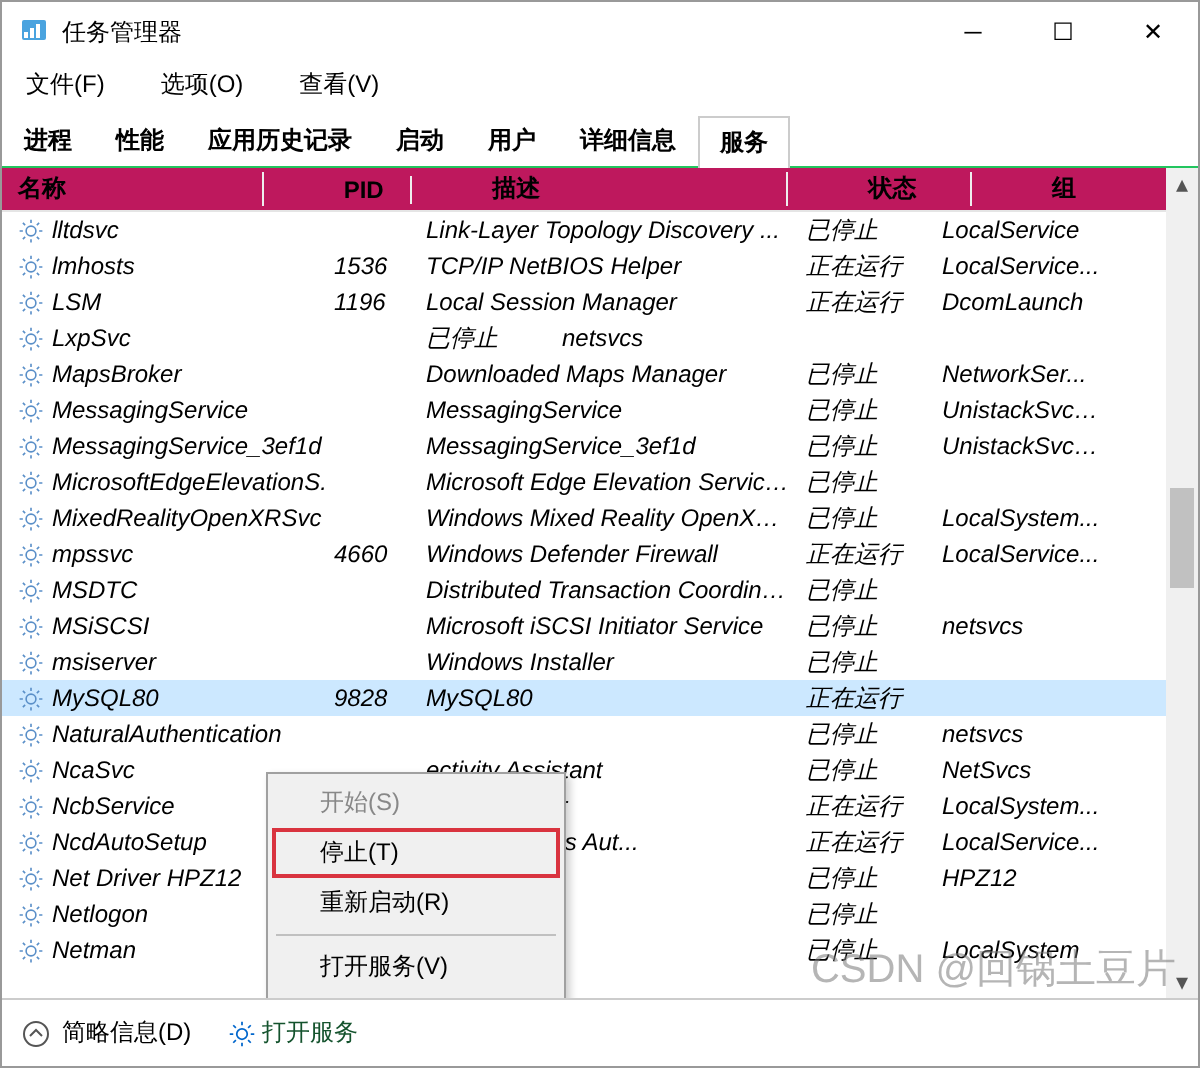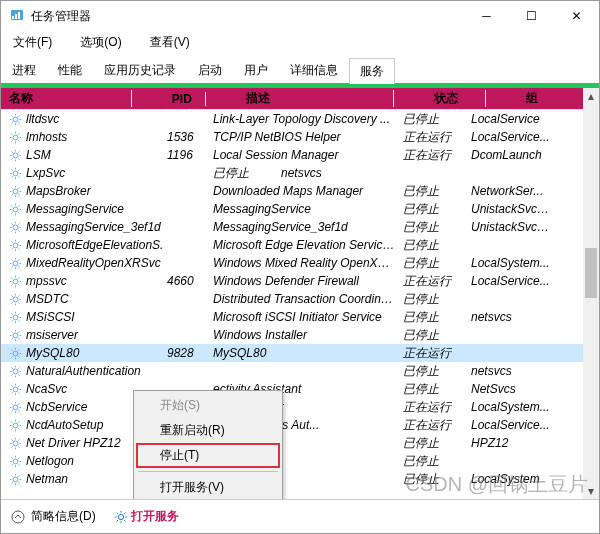--- a/index.html
+++ b/index.html
@@ -5,21 +5,21 @@
 * { box-sizing: border-box; font-family: "Microsoft YaHei", "Segoe UI", sans-serif; }
 body { margin: 0; background: #fff; width: 600px; height: 534px; overflow: hidden; font-size: 12px; color: #000; position: relative; }
 .window { width: 600px; height: 534px; border: 1px solid #999; display: flex; flex-direction: column; }
 .titlebar { height: 30px; display: flex; align-items: center; padding: 0 0 0 8px; }
 .title-icon { width: 16px; height: 16px; margin-right: 6px; }
 .title-text { flex: 1; font-size: 12px; }
 .win-btns { display: flex; height: 100%; }
 .win-btn { width: 45px; display: flex; align-items: center; justify-content: center; }
 .menubar { height: 22px; display: flex; padding: 0 6px; gap: 16px; align-items: flex-end; }
 .menu-item { padding: 2px 6px; }
-.tabs { display: flex; border-bottom: 5px solid #22c55e; margin-top: 4px; }
+.tabs { display: flex; border-bottom: 1px solid #22c55e; margin-top: 4px; font-weight: bold; }
 .tab { padding: 4px 10px; border: 1px solid transparent; border-bottom: none; }
 .tab.active { border-color: #ccc; background: #fff; position: relative; top: 1px; }
 .table-area { flex: 1; overflow: hidden; position: relative; }
 .header-row, .data-row { display: flex; align-items: center; height: 18px; padding: 0 4px; }
 .header-row { background: #be185d; border-bottom: 1px solid #e5e5e5; height: 22px; font-weight: bold; gap: 36px; }
 .col { overflow: hidden; white-space: nowrap; text-overflow: ellipsis; padding: 0 4px; }
 .c-name { width: 158px; display: flex; align-items: center; gap: 4px; }
 .c-pid { width: 46px; text-align: left; }
 .c-desc { width: 190px; }
 .c-status { width: 68px; }
@@ -29,21 +29,21 @@
 .data-row.selected { background: #cce8ff; }
 .context-menu { position: absolute; left: 132px; top: 302px; width: 150px; background: #f0f0f0; border: 1px solid #a0a0a0; box-shadow: 2px 2px 4px rgba(0,0,0,0.2); padding: 2px; }
 .ctx-item { padding: 4px 8px 4px 24px; white-space: nowrap; }
 .ctx-item.hl { border: 2px solid #d9333f; padding: 2px 6px 2px 22px; }
 .ctx-item.disabled { color: #888; }
 .ctx-sep { height: 1px; background: #c0c0c0; margin: 3px 2px; }
 .scrollbar { position: absolute; right: 0; top: 0; width: 16px; height: 100%; background: #f0f0f0; }
 .sb-thumb { position: absolute; left: 2px; right: 2px; top: 160px; height: 50px; background: #c1c1c1; }
 .sb-btn { position: absolute; left: 0; width: 16px; height: 16px; display: flex; align-items: center; justify-content: center; color: #555; }
 .footer { height: 34px; border-top: 1px solid #ccc; display: flex; align-items: center; padding: 0 10px; gap: 6px; }
-.open-svc { color: #be185d; font-weight: bold; }
+.open-svc { color: #14532d; }
 .watermark { position: absolute; right: 12px; bottom: 36px; color: rgba(120,120,120,0.55); font-size: 20px; pointer-events: none; }
 .rows-container { position: relative; font-style: italic; }
 </style>
 </head>
 <body>
 
 <div class="window">
   <div class="titlebar">
     <svg class="title-icon" viewBox="0 0 16 16">
         <rect x="2" y="2" width="12" height="10" fill="#4aa3df" rx="1"></rect>
@@ -358,22 +358,22 @@
         </div>
       </div>
     <div class="scrollbar">
       <div class="sb-btn" style="top:0">▴</div>
       <div class="sb-thumb"></div>
       <div class="sb-btn" style="bottom:0">▾</div>
     </div>
 
     <div class="context-menu">
       <div class="ctx-item disabled">开始(S)</div>
+      <div class="ctx-item hl">停止(T)</div>
       <div class="ctx-item">重新启动(R)</div>
-      <div class="ctx-item hl">停止(T)</div>
       <div class="ctx-sep"></div>
       <div class="ctx-item">打开服务(V)</div>
       <div class="ctx-item">在线搜索(O)</div>
 
     </div>
   </div>
 
   <div class="footer">
     <svg width="14" height="14" viewBox="0 0 14 14">
         <circle cx="7" cy="7" r="6" fill="none" stroke="#555"></circle>

